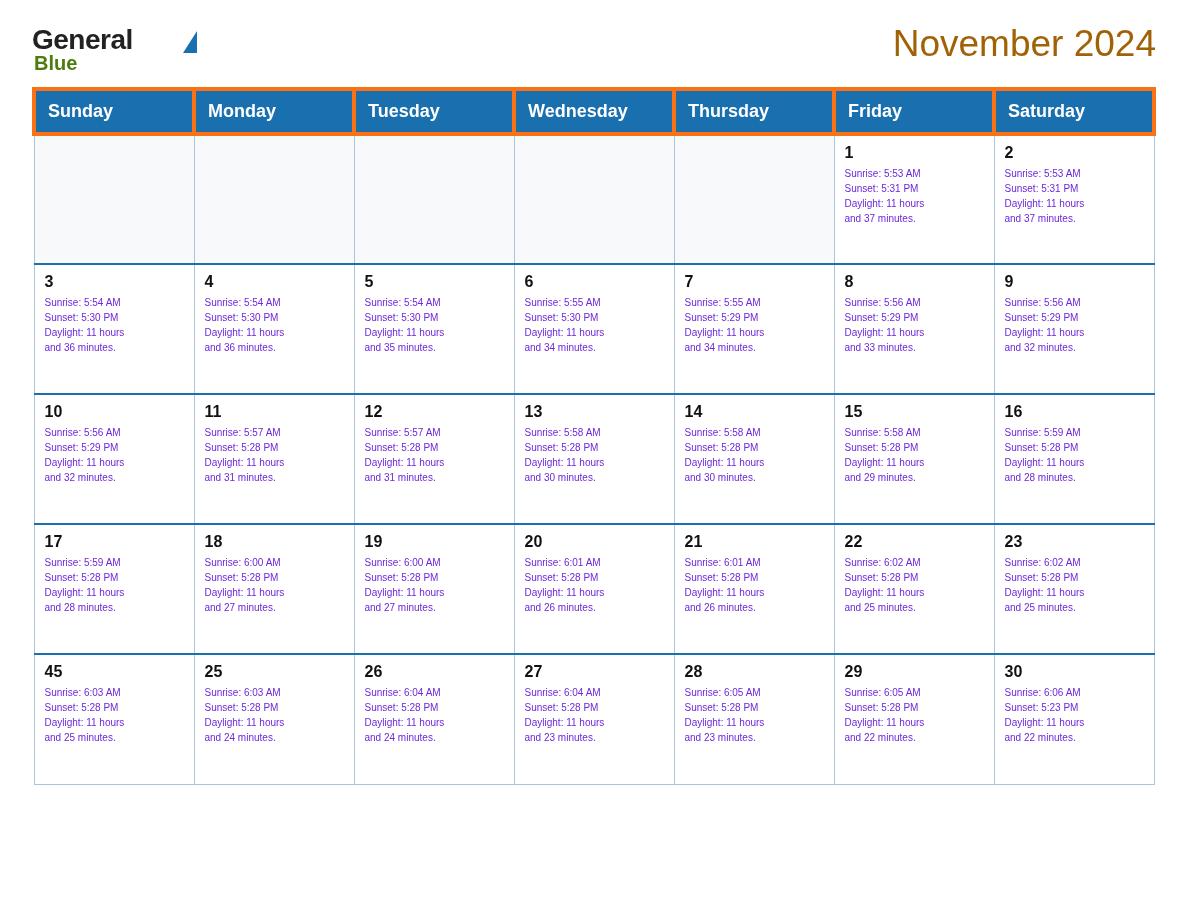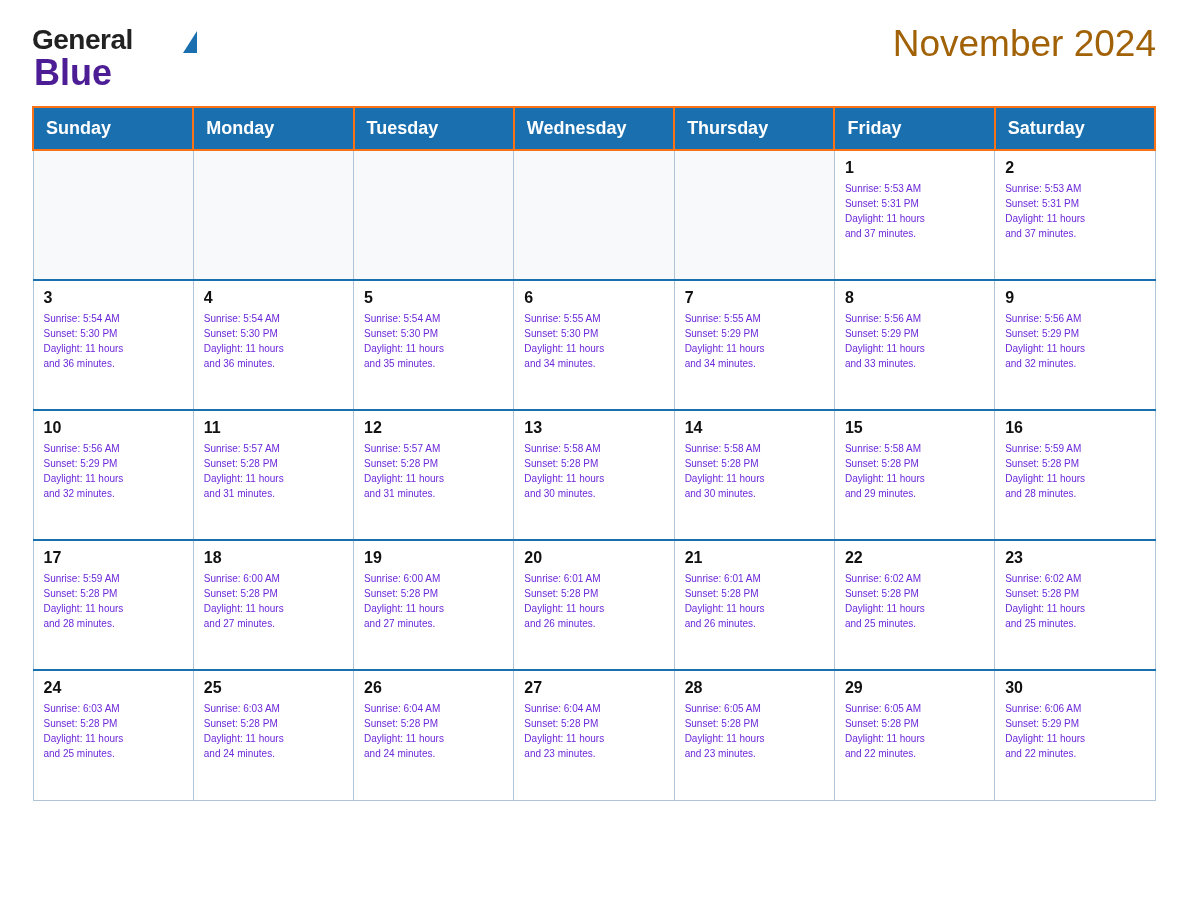--- a/index.html
+++ b/index.html
@@ -35,23 +35,23 @@
     .logo-triangle {
       width: 0;
       height: 0;
       border-left: 14px solid transparent;
       border-right: 0px solid transparent;
       border-bottom: 22px solid #1a6faf;
       margin-left: 2px;
       margin-top: 4px;
     }
     .logo-blue {
-      font-size: 36px;
+      font-size: 20px;
       font-weight: bold;
-      color: #4c1d95;
+      color: #4d7c0f;
       margin-top: -4px;
       padding-left: 2px;
     }
     .title-area {
       text-align: right;
     }
     .calendar-title {
       font-size: 37px;
       font-weight: 400;
       color: #a16207;
@@ -68,21 +68,21 @@
       border-collapse: collapse;
       margin-top: 12px;
     }
     .calendar th {
       background-color: #1a6faf;
       color: #fff;
       font-size: 18px;
       font-weight: 600;
       padding: 10px 12px;
       text-align: left;
-      border: 2px solid #f97316;
+      border: 4px solid #f97316;
     }
     .calendar td {
       border: 1px solid #b0c4d8;
       vertical-align: top;
       padding: 8px 10px;
       width: calc(100% / 7);
       min-height: 110px;
       height: 130px;
     }
     .cell-empty {
@@ -302,21 +302,21 @@
         <td>
           <span class="day-num">23</span>
           <div class="day-info" style="white-space: pre-line;">Sunrise: 6:02 AM
 Sunset: 5:28 PM
 Daylight: 11 hours
 and 25 minutes.</div>
         </td>
       </tr>
       <tr class="week-row">
         <td>
-          <span class="day-num">24</span>
+          <span class="day-num">45</span>
           <div class="day-info" style="white-space: pre-line;">Sunrise: 6:03 AM
 Sunset: 5:28 PM
 Daylight: 11 hours
 and 25 minutes.</div>
         </td>
         <td>
           <span class="day-num">25</span>
           <div class="day-info" style="white-space: pre-line;">Sunrise: 6:03 AM
 Sunset: 5:28 PM
 Daylight: 11 hours
@@ -346,19 +346,19 @@
         <td>
           <span class="day-num">29</span>
           <div class="day-info" style="white-space: pre-line;">Sunrise: 6:05 AM
 Sunset: 5:28 PM
 Daylight: 11 hours
 and 22 minutes.</div>
         </td>
         <td>
           <span class="day-num">30</span>
           <div class="day-info" style="white-space: pre-line;">Sunrise: 6:06 AM
-Sunset: 5:29 PM
+Sunset: 5:23 PM
 Daylight: 11 hours
 and 22 minutes.</div>
         </td>
       </tr>
     </tbody>
 </table>
 
 </body></html>

